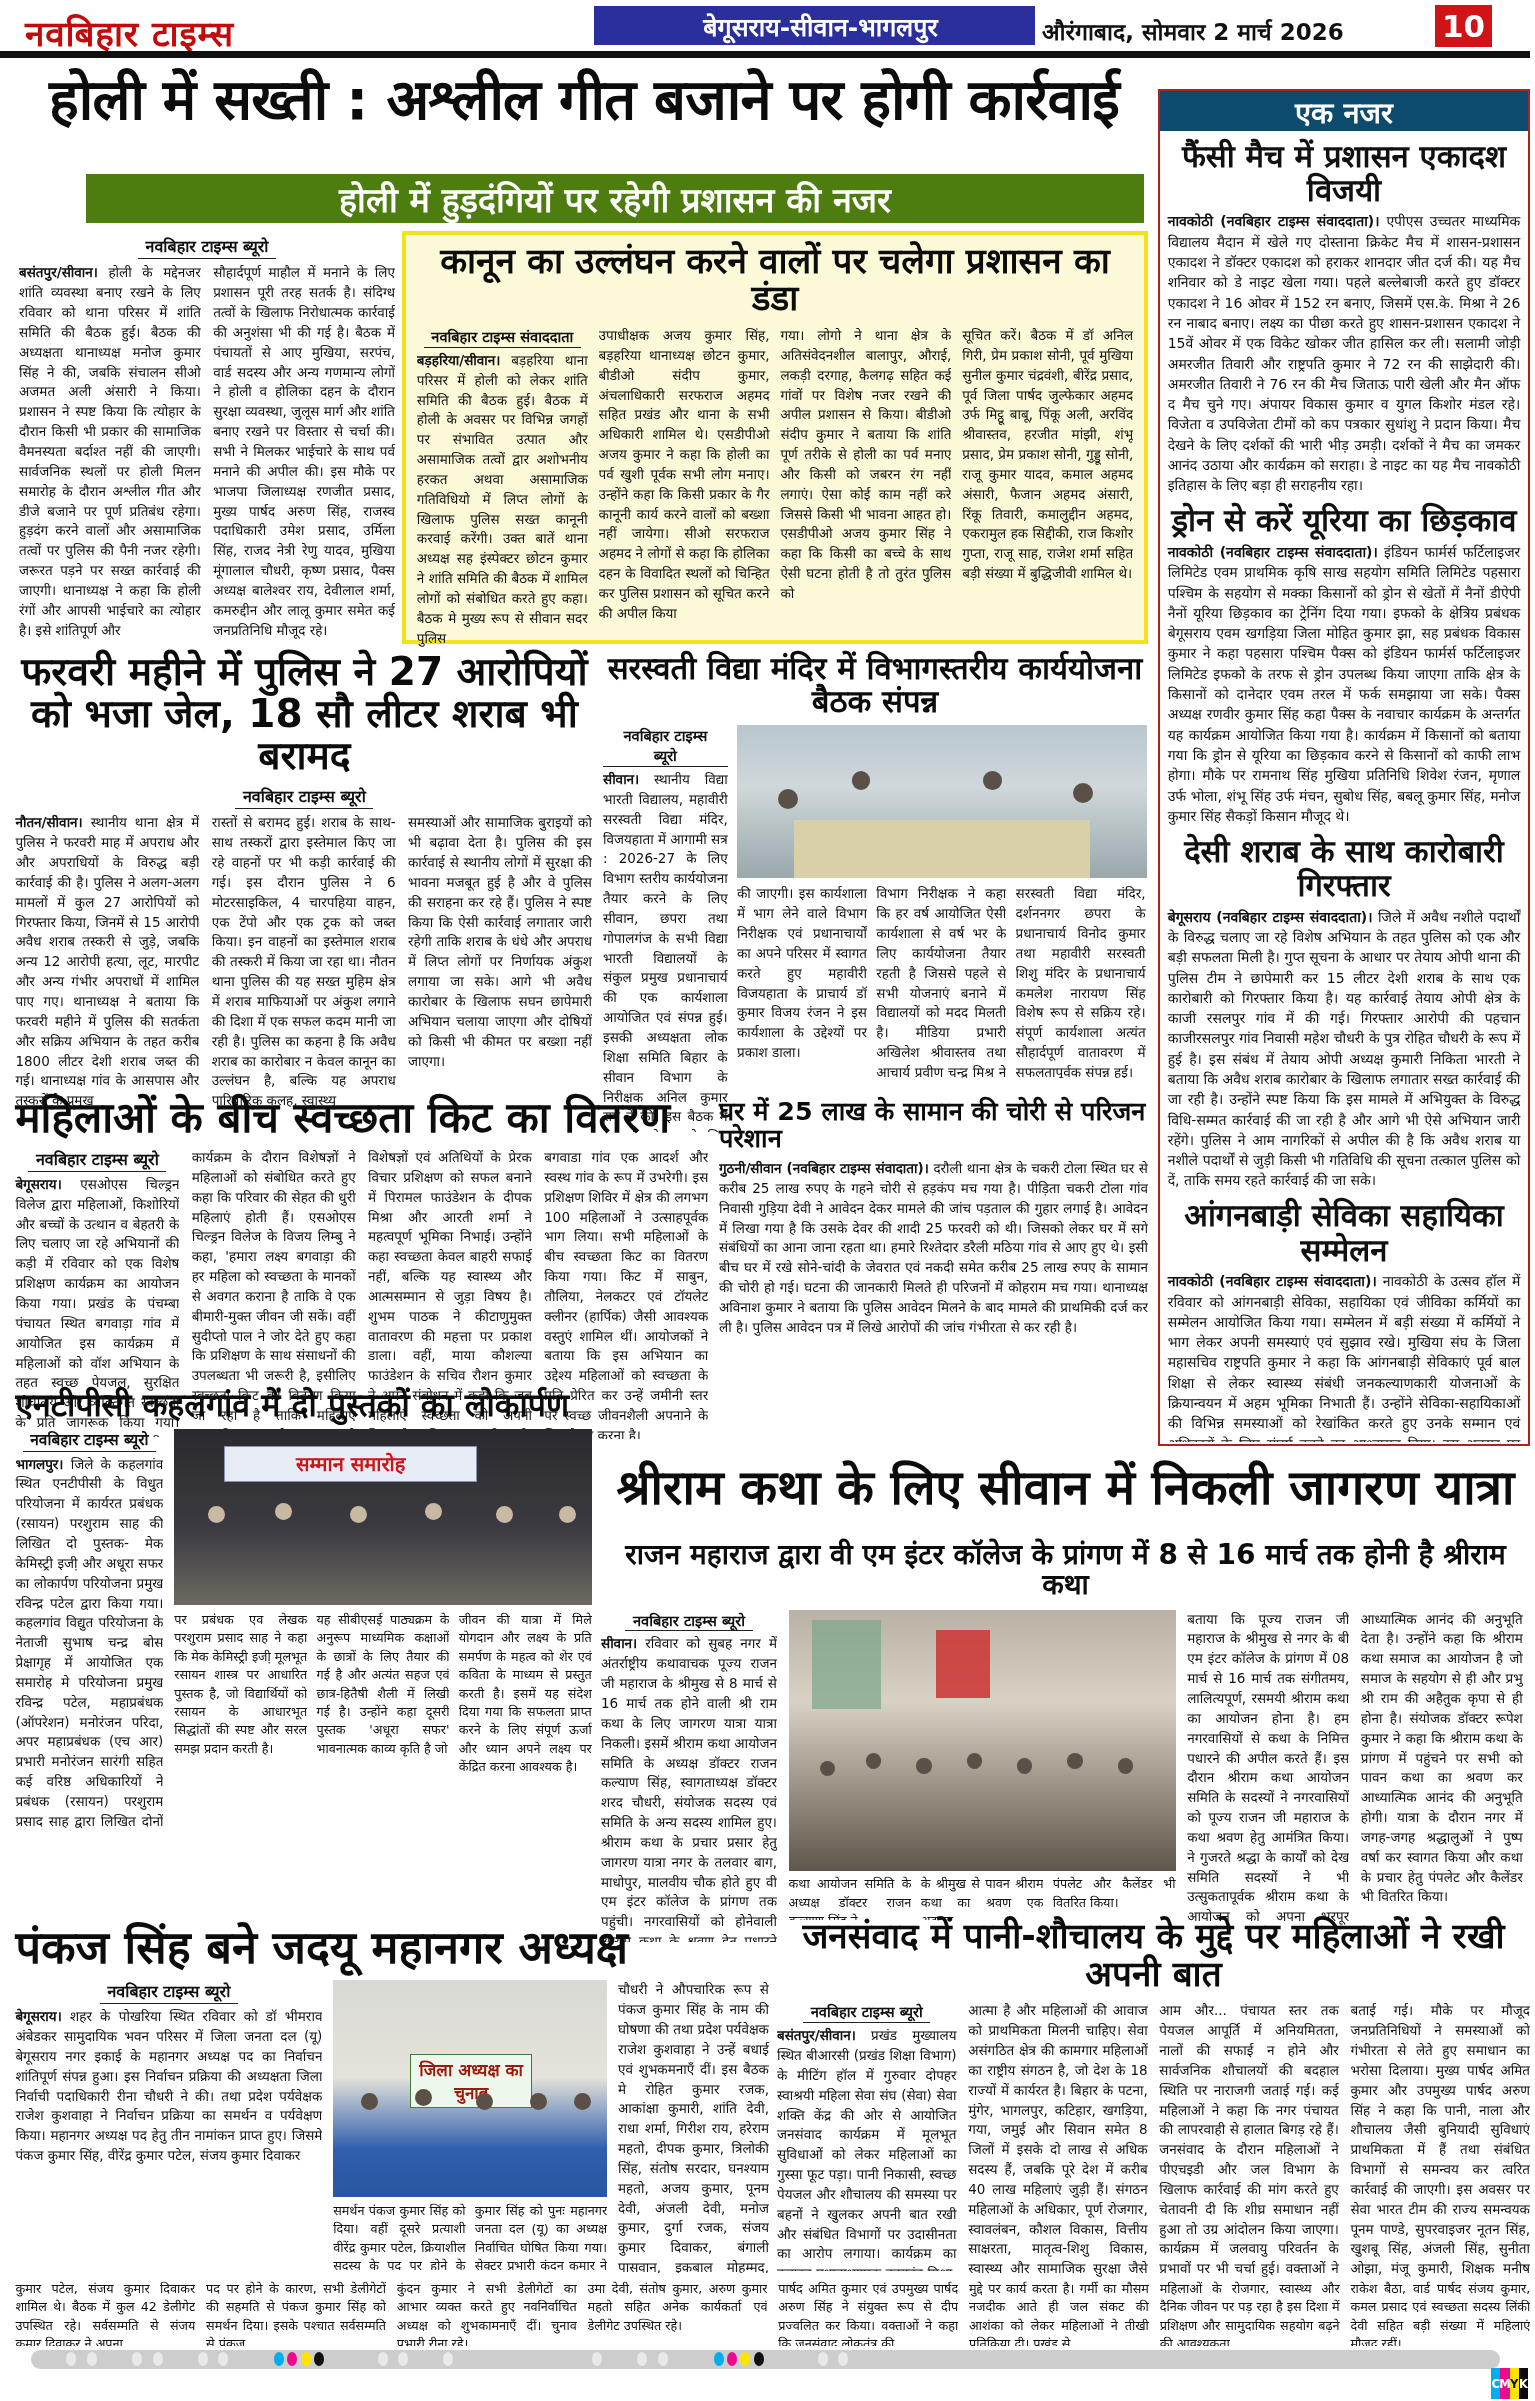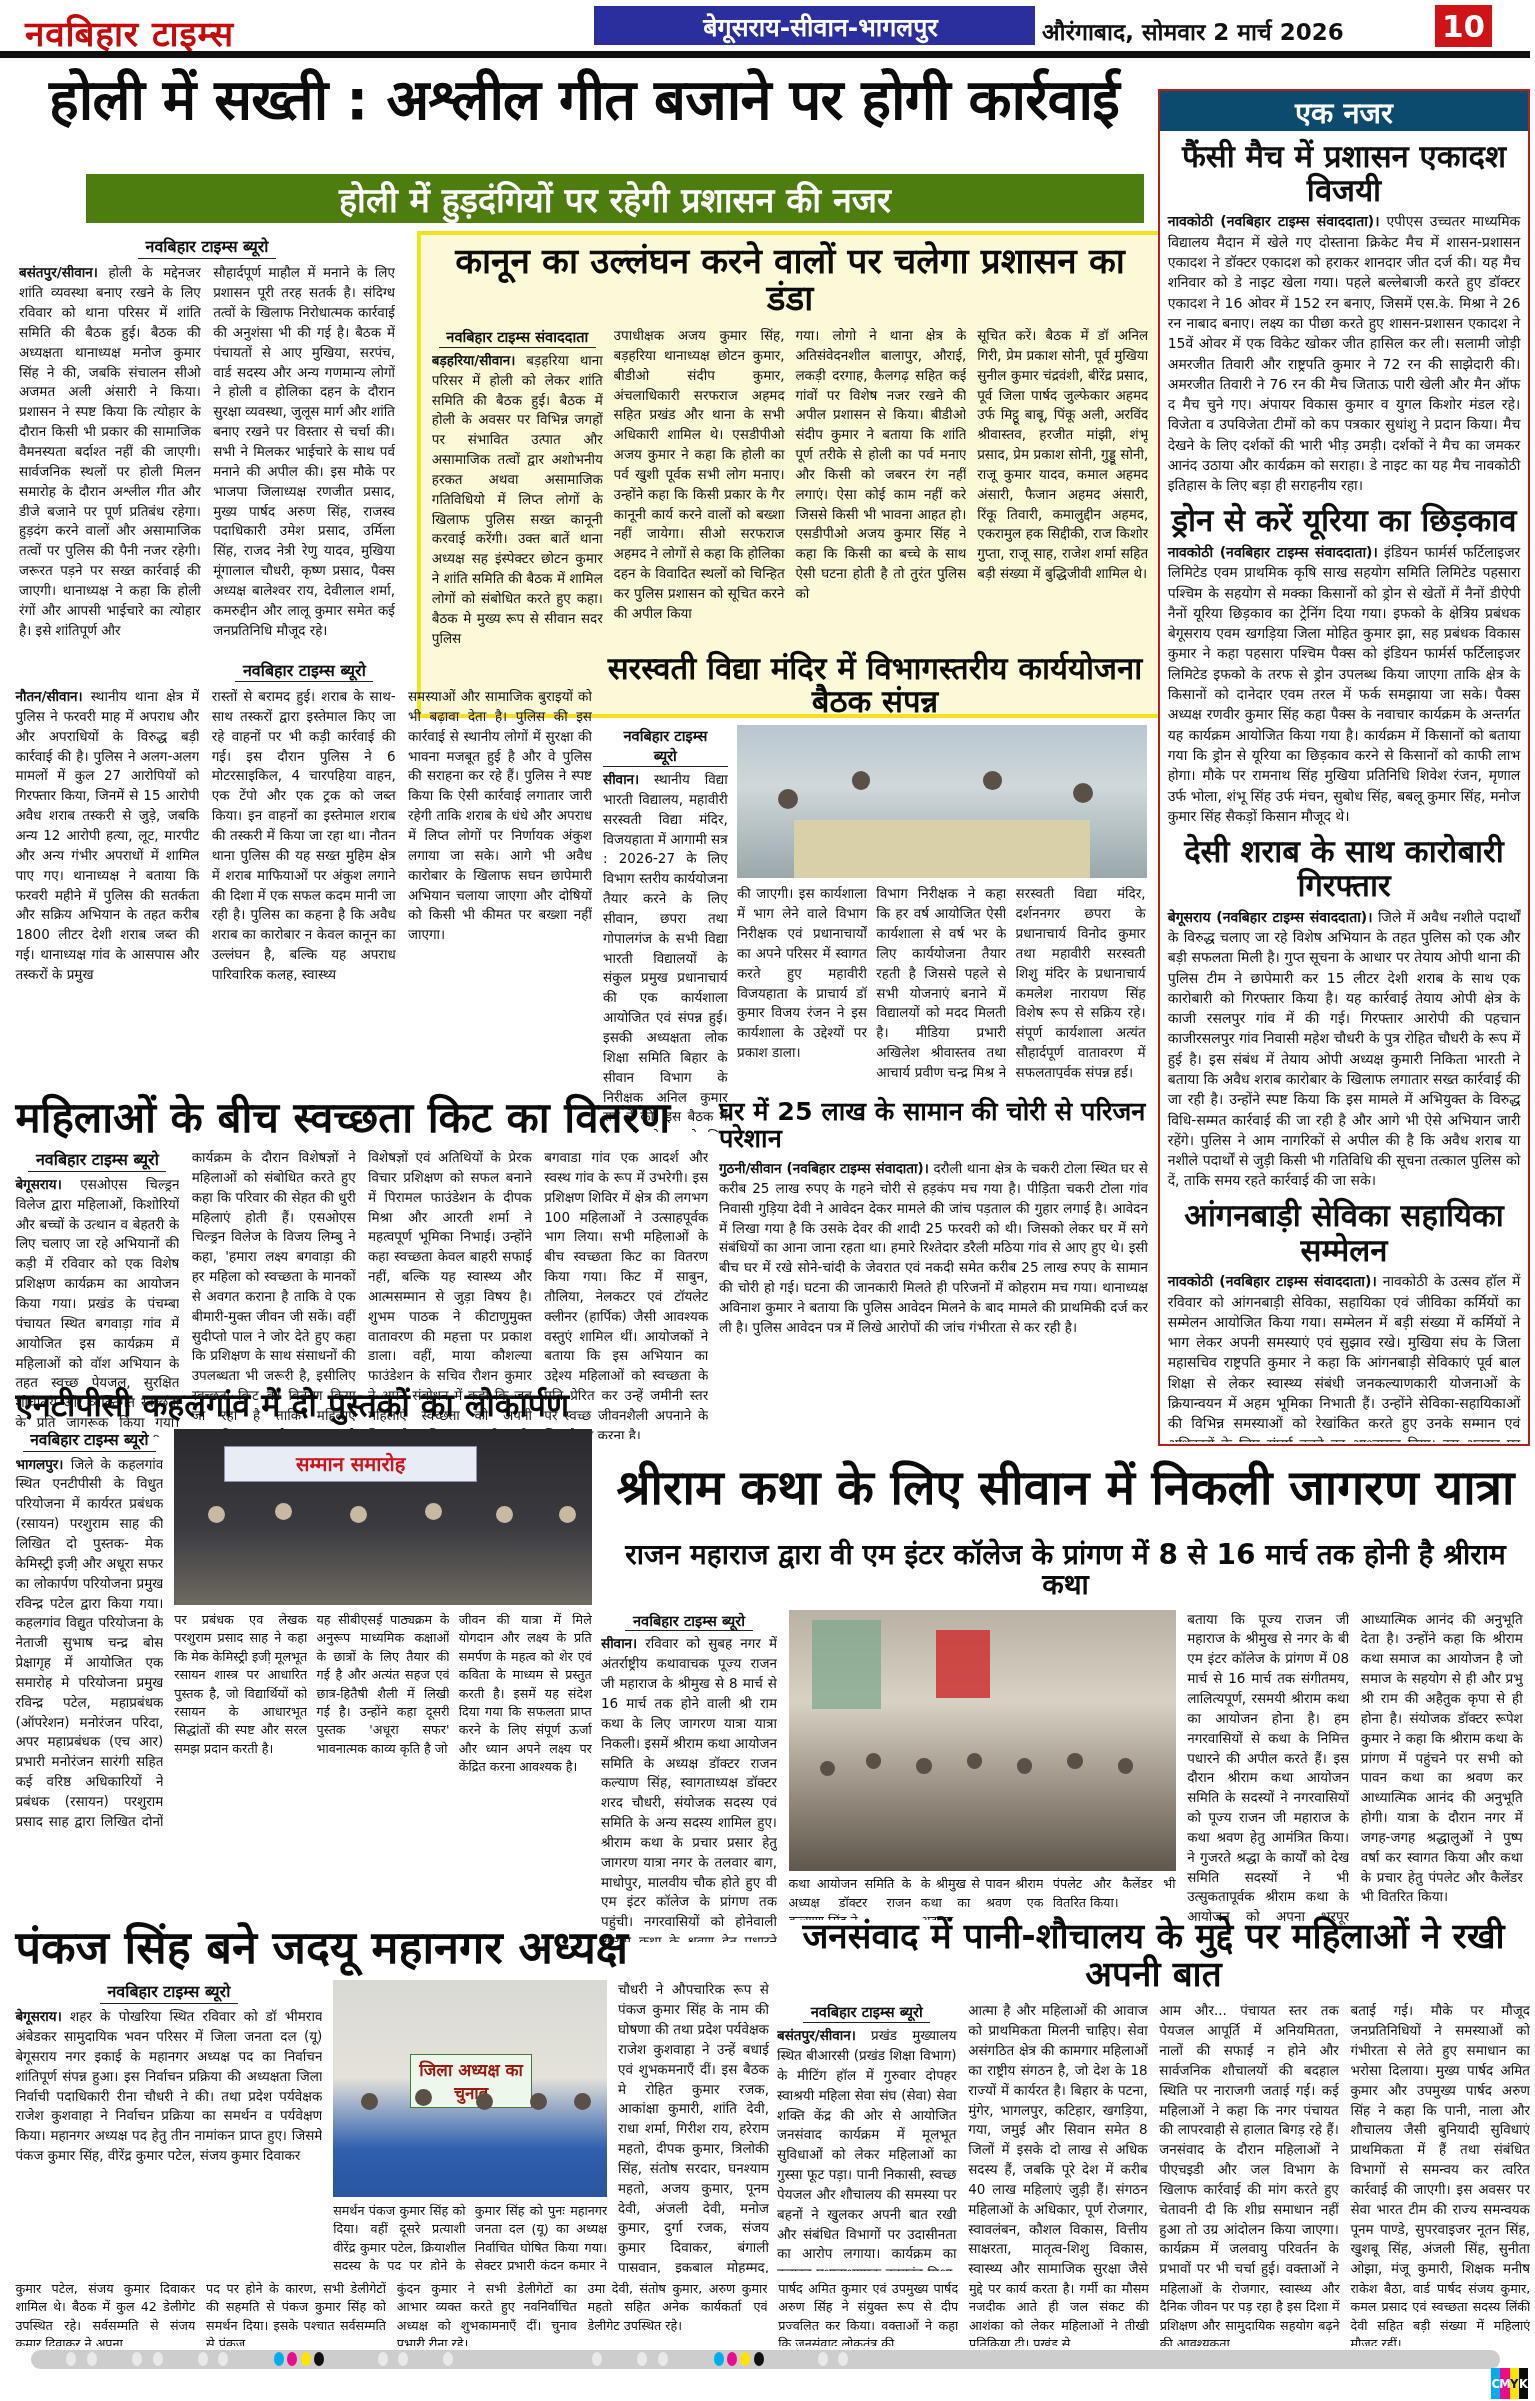--- a/index.html
+++ b/index.html
@@ -74,21 +74,21 @@
     <div class="byline"><span>नवबिहार टाइम्स ब्यूरो</span></div>
     <div class="cols" style="gap:12.3px;margin-top:4.6px;height:384px;">
       <div class="col" style="width:182px;height:100%;">
         <span class="dl">बसंतपुर/सीवान।</span>
         <span>होली के मद्देनजर शांति व्यवस्था बनाए रखने के लिए रविवार को थाना परिसर में शांति समिति की बैठक हुई। बैठक की अध्यक्षता थानाध्यक्ष मनोज कुमार सिंह ने की, जबकि संचालन सीओ अजमत अली अंसारी ने किया। प्रशासन ने स्पष्ट किया कि त्योहार के दौरान किसी भी प्रकार की सामाजिक वैमनस्यता बर्दाश्त नहीं की जाएगी। सार्वजनिक स्थलों पर होली मिलन समारोह के दौरान अश्लील गीत और डीजे बजाने पर पूर्ण प्रतिबंध रहेगा। हुड़दंग करने वालों और असामाजिक तत्वों पर पुलिस की पैनी नजर रहेगी। जरूरत पड़ने पर सख्त कार्रवाई की जाएगी। थानाध्यक्ष ने कहा कि होली रंगों और आपसी भाईचारे का त्योहार है। इसे शांतिपूर्ण और</span>
       </div>
       <div class="col" style="width:182px;height:100%;">सौहार्दपूर्ण माहौल में मनाने के लिए प्रशासन पूरी तरह सतर्क है। संदिग्ध तत्वों के खिलाफ निरोधात्मक कार्रवाई की अनुशंसा भी की गई है। बैठक में पंचायतों से आए मुखिया, सरपंच, वार्ड सदस्य और अन्य गणमान्य लोगों ने होली व होलिका दहन के दौरान सुरक्षा व्यवस्था, जुलूस मार्ग और शांति बनाए रखने पर विस्तार से चर्चा की। सभी ने मिलकर भाईचारे के साथ पर्व मनाने की अपील की। इस मौके पर भाजपा जिलाध्यक्ष रणजीत प्रसाद, मुख्य पार्षद अरुण सिंह, राजस्व पदाधिकारी उमेश प्रसाद, उर्मिला सिंह, राजद नेत्री रेणु यादव, मुखिया मूंगालाल चौधरी, कृष्ण प्रसाद, पैक्स अध्यक्ष बालेश्वर राय, देवीलाल शर्मा, कमरुद्दीन और लालू कुमार समेत कई जनप्रतिनिधि मौजूद रहे।</div>
     </div>
   </div>
 
-  <div class="abs ybox" style="left:417px;top:231px;width:746px;height:487px;padding:4.6px 10.8px;">
+  <div class="abs ybox" style="left:402px;top:231px;width:746px;height:413px;padding:4.6px 10.8px;">
     <div class="h2" style="font-size:35px;margin:3.1px 0 7.7px;">कानून का उल्लंघन करने वालों पर चलेगा प्रशासन का डंडा</div>
     <div class="cols" style="gap:10.8px;height:331px;">
       <div style="width:171px;height:100%;overflow:hidden;">
         <div class="byline" style="font-size:14.6px;"><span>नवबिहार टाइम्स संवाददाता</span></div>
         <div class="col" style="margin-top:3.1px;">
           <span class="dl">बड़हरिया/सीवान।</span>
           <span>बड़हरिया थाना परिसर में होली को लेकर शांति समिति की बैठक हुई। बैठक में होली के अवसर पर विभिन्न जगहों पर संभावित उत्पात और असामाजिक तत्वों द्वार अशोभनीय हरकत अथवा असामाजिक गतिविधियो में लिप्त लोगों के खिलाफ पुलिस सख्त कानूनी करवाई करेंगी। उक्त बातें थाना अध्यक्ष सह इंस्पेक्टर छोटन कुमार ने शांति समिति की बैठक में शामिल लोगों को संबोधित करते हुए कहा। बैठक मे मुख्य रूप से सीवान सदर पुलिस</span>
         </div>
       </div>
       <div class="col" style="width:171px;height:100%;">उपाधीक्षक अजय कुमार सिंह, बड़हरिया थानाध्यक्ष छोटन कुमार, बीडीओ संदीप कुमार, अंचलाधिकारी सरफराज अहमद सहित प्रखंड और थाना के सभी अधिकारी शामिल थे। एसडीपीओ अजय कुमार ने कहा कि होली का पर्व खुशी पूर्वक सभी लोग मनाए। उन्होंने कहा कि किसी प्रकार के गैर कानूनी कार्य करने वालों को बख्शा नहीं जायेगा। सीओ सरफराज अहमद ने लोगों से कहा कि होलिका दहन के विवादित स्थलों को चिन्हित कर पुलिस प्रशासन को सूचित करने की अपील किया</div>
@@ -125,20 +125,21 @@
         <div class="p-head">आंगनबाड़ी सेविका सहायिका सम्मेलन</div>
         <div class="p-body">
           <span class="dl">नावकोठी (नवबिहार टाइम्स संवाददाता)।</span>
           <span>नावकोठी के उत्सव हॉल में रविवार को आंगनबाड़ी सेविका, सहायिका एवं जीविका कर्मियों का सम्मेलन आयोजित किया गया। सम्मेलन में बड़ी संख्या में कर्मियों ने भाग लेकर अपनी समस्याएं एवं सुझाव रखे। मुखिया संघ के जिला महासचिव राष्ट्रपति कुमार ने कहा कि आंगनबाड़ी सेविकाएं पूर्व बाल शिक्षा से लेकर स्वास्थ्य संबंधी जनकल्याणकारी योजनाओं के क्रियान्वयन में अहम भूमिका निभाती हैं। उन्होंने सेविका-सहायिकाओं की विभिन्न समस्याओं को रेखांकित करते हुए उनके सम्मान एवं अधिकारों के लिए संघर्ष करने का आश्वासन दिया। इस अवसर पर सेविकाओं को सम्मानित भी किया गया। साथ ही साथ सभी सेविकाएं, सहायिकाएं एवं जीविका कर्मी महिलाओं ने मिलकर आपस में होली मिलन समारोह भी मनाया। आपस में सभी सौहार्द पूर्ण भावना से एक दूसरे को रंग और गुलाल लगाया। सभी महिलाओं ने मुखिया को भी गुलाल लगाकर होली मिलन सम्मान समारोह मनाया। कार्यक्रम में संघ की अध्यक्षा मीना कुमारी, सचिव मीना, कोषाध्यक्ष बबीता, जयंती, सुशीला, मधुरानी, प्रेमा तथा जीविका की रंजू, रीता, पूनम, पिंकी, जनिता सहित कई सहायिकाएं मौजूद थीं। सम्मेलन सौहार्दपूर्ण वातावरण में संपन्न हुआ।</span>
         </div>
       </div>
     </div>
   </div>
 
   <div class="abs" style="left:15.4px;top:651px;width:578px;height:439px;">
+    <div class="h2" style="font-size:39px;">फरवरी महीने में पुलिस ने 27 आरोपियों को भजा जेल, 18 सौ लीटर शराब भी बरामद</div>
     <div class="byline" style="margin-top:7.7px;"><span>नवबिहार टाइम्स ब्यूरो</span></div>
     <div class="cols" style="gap:12.3px;margin-top:4.6px;height:324px;">
       <div class="col" style="width:184px;height:100%;">
         <span class="dl">नौतन/सीवान।</span>
         <span>स्थानीय थाना क्षेत्र में पुलिस ने फरवरी माह में अपराध और और अपराधियों के विरुद्ध बड़ी कार्रवाई की है। पुलिस ने अलग-अलग मामलों में कुल 27 आरोपियों को गिरफ्तार किया, जिनमें से 15 आरोपी अवैध शराब तस्करी से जुड़े, जबकि अन्य 12 आरोपी हत्या, लूट, मारपीट और अन्य गंभीर अपराधों में शामिल पाए गए। थानाध्यक्ष ने बताया कि फरवरी महीने में पुलिस की सतर्कता और सक्रिय अभियान के तहत करीब 1800 लीटर देशी शराब जब्त की गई। थानाध्यक्ष गांव के आसपास और तस्करों के प्रमुख</span>
       </div>
       <div class="col" style="width:184px;height:100%;">रास्तों से बरामद हुई। शराब के साथ-साथ तस्करों द्वारा इस्तेमाल किए जा रहे वाहनों पर भी कड़ी कार्रवाई की गई। इस दौरान पुलिस ने 6 मोटरसाइकिल, 4 चारपहिया वाहन, एक टेंपो और एक ट्रक को जब्त किया। इन वाहनों का इस्तेमाल शराब की तस्करी में किया जा रहा था। नौतन थाना पुलिस की यह सख्त मुहिम क्षेत्र में शराब माफियाओं पर अंकुश लगाने की दिशा में एक सफल कदम मानी जा रही है। पुलिस का कहना है कि अवैध शराब का कारोबार न केवल कानून का उल्लंघन है, बल्कि यह अपराध पारिवारिक कलह, स्वास्थ्य</div>
       <div class="col" style="width:184px;height:100%;">समस्याओं और सामाजिक बुराइयों को भी बढ़ावा देता है। पुलिस की इस कार्रवाई से स्थानीय लोगों में सुरक्षा की भावना मजबूत हुई है और वे पुलिस की सराहना कर रहे हैं। पुलिस ने स्पष्ट किया कि ऐसी कार्रवाई लगातार जारी रहेगी ताकि शराब के धंधे और अपराध में लिप्त लोगों पर निर्णायक अंकुश लगाया जा सके। आगे भी अवैध कारोबार के खिलाफ सघन छापेमारी अभियान चलाया जाएगा और दोषियों को किसी भी कीमत पर बख्शा नहीं जाएगा।</div>
     </div>
   </div>

